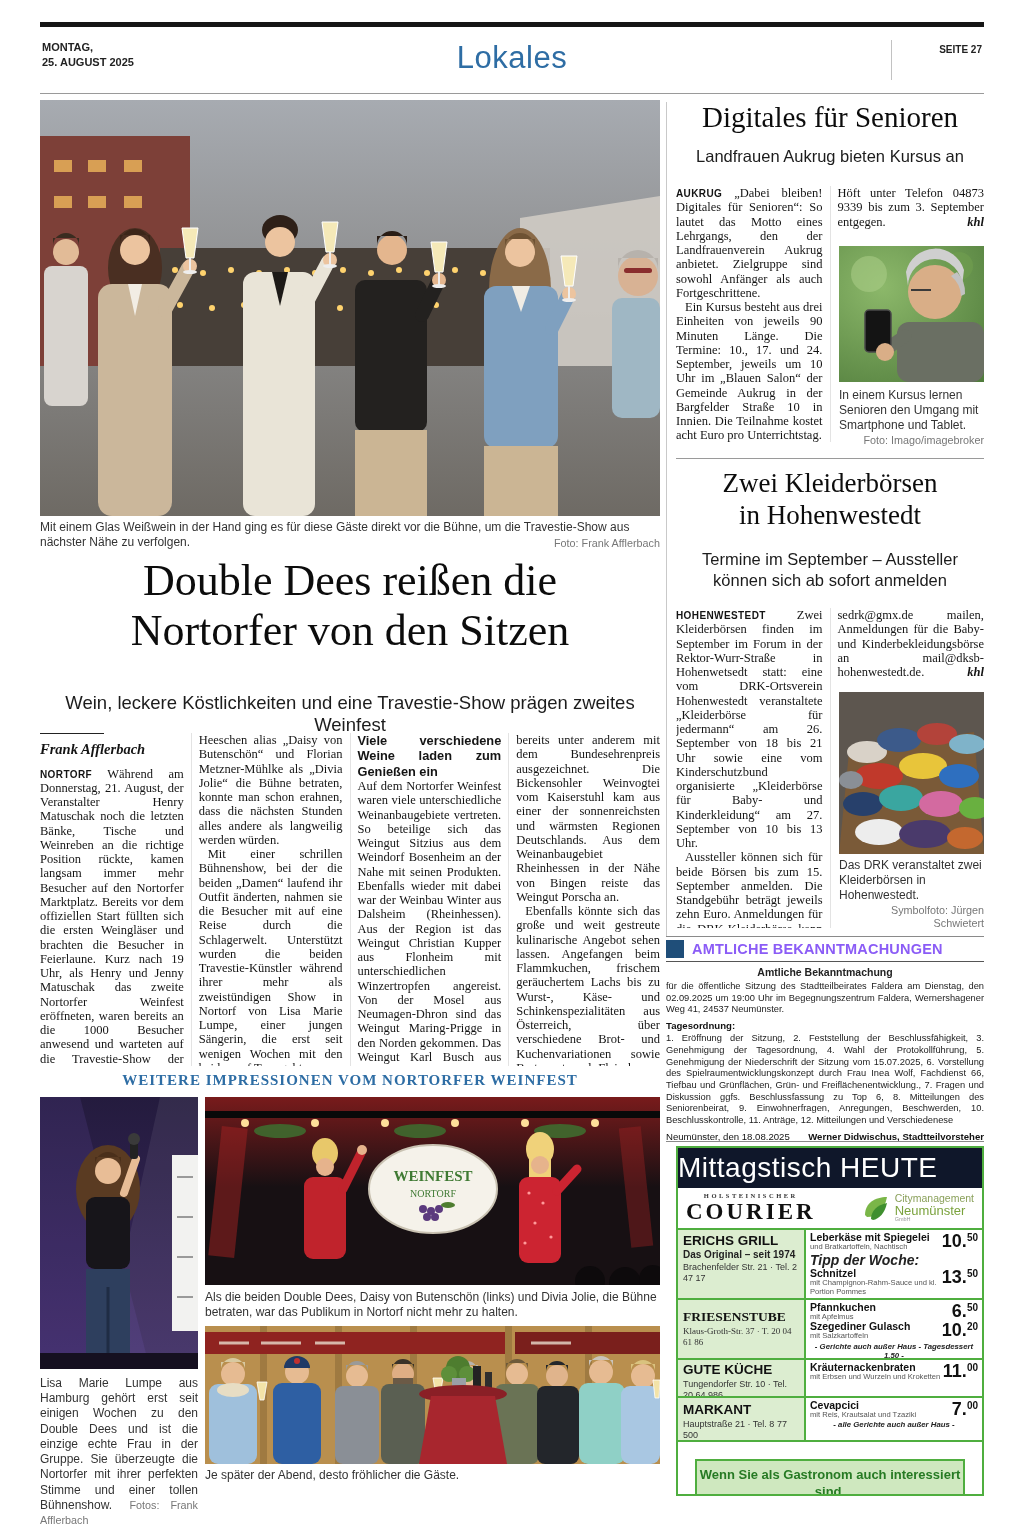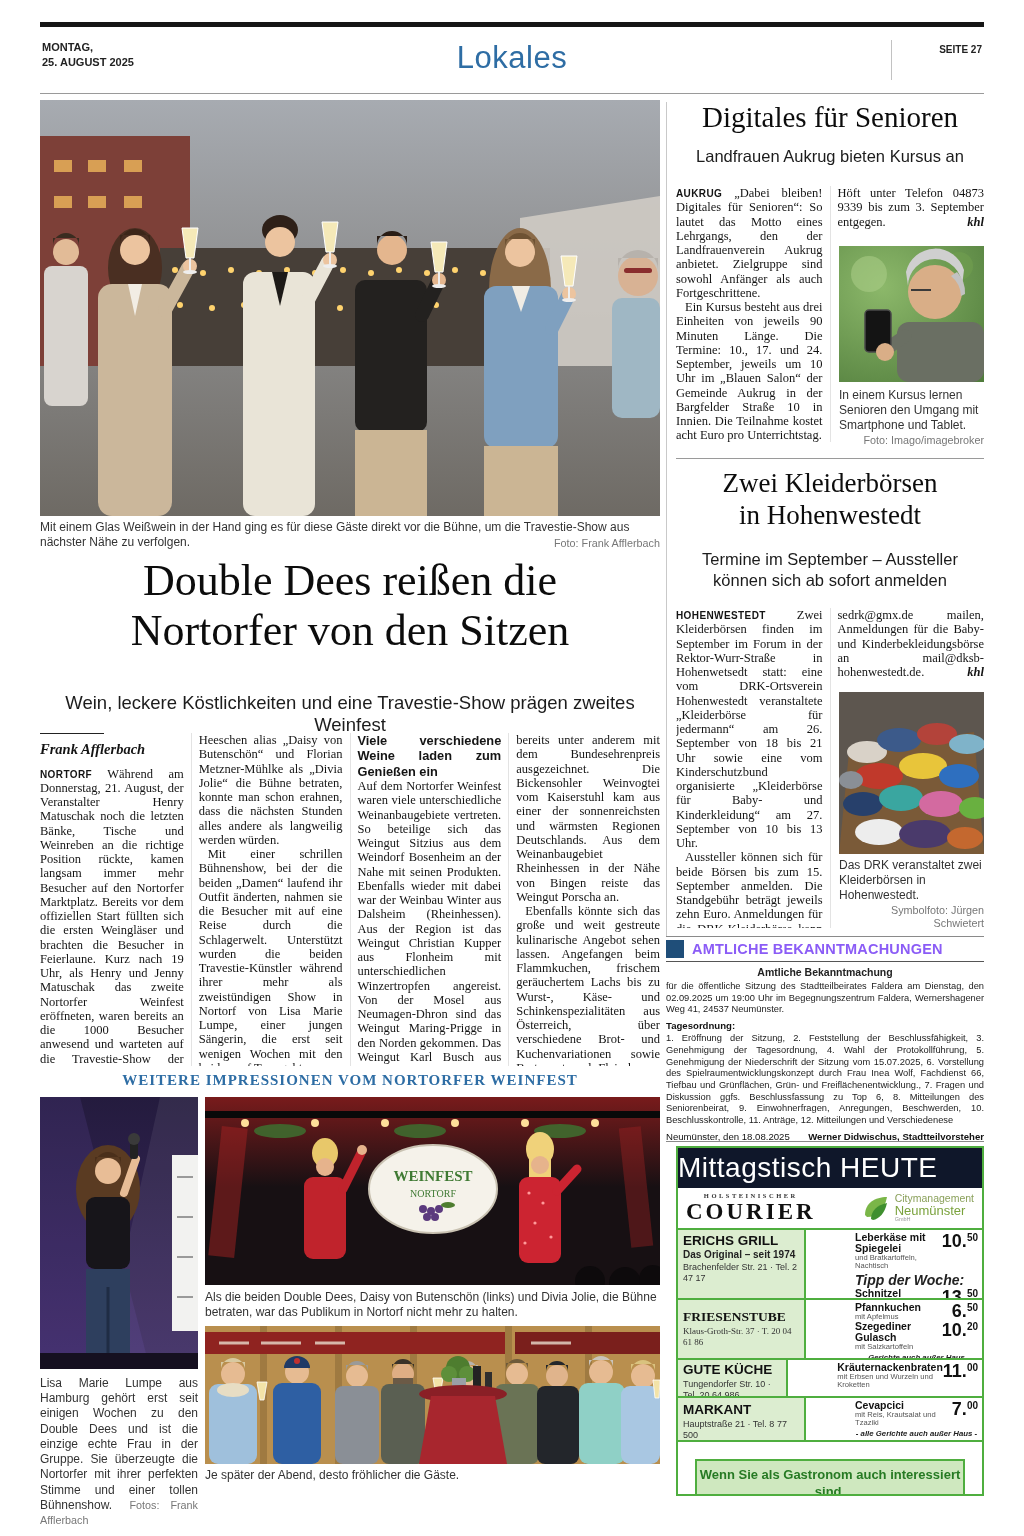--- a/index.html
+++ b/index.html
@@ -76,21 +76,21 @@
   .courier{line-height:1;}
   .courier .c-top{font-size:6.5px;font-weight:bold;letter-spacing:2.5px;color:#333;
         font-family:"Liberation Serif",serif;text-align:center;}
   .courier .c-main{font-family:"Liberation Serif",serif;font-weight:bold;font-size:23px;
         letter-spacing:3px;color:#101010;}
   .citym{display:flex;align-items:center;gap:4px;}
   .citym .ct{line-height:1.05;}
   .citym .ct .l1{font-size:10.5px;color:#8aa05a;}
   .citym .ct .l2{font-size:13px;color:#7aa23c;}
   .citym .ct .l3{font-size:5.5px;color:#999;}
-  .ad-row{display:flex;border-bottom:2px solid #4fae3f;overflow:hidden;gap:45px;}
+  .ad-row{display:flex;border-bottom:2px solid #4fae3f;overflow:hidden;}
   .ad-left{width:128px;background:#dcedd0;padding:4px 5px;box-sizing:border-box;border-right:2px solid #4fae3f;}
   .ad-left .rname{font-size:13.5px;font-weight:bold;line-height:1.05;color:#111;}
   .ad-left .rsub{font-size:10px;font-weight:bold;line-height:1.1;color:#222;margin-top:1px;}
   .ad-left .raddr{font-size:9px;color:#333;line-height:1.15;margin-top:2px;}
   .ad-right{flex:1;padding:2px 4px 1px 4px;box-sizing:border-box;}
   .dish{display:flex;justify-content:space-between;align-items:flex-start;}
   .dish .dt .t{font-size:10.5px;font-weight:bold;line-height:1.05;color:#111;}
   .dish .dt .d{font-size:7.6px;color:#555;line-height:1.1;}
   .price{font-size:18px;font-weight:bold;color:#111;line-height:1;white-space:nowrap;}
   .price sup{font-size:10px;vertical-align:6px;}

